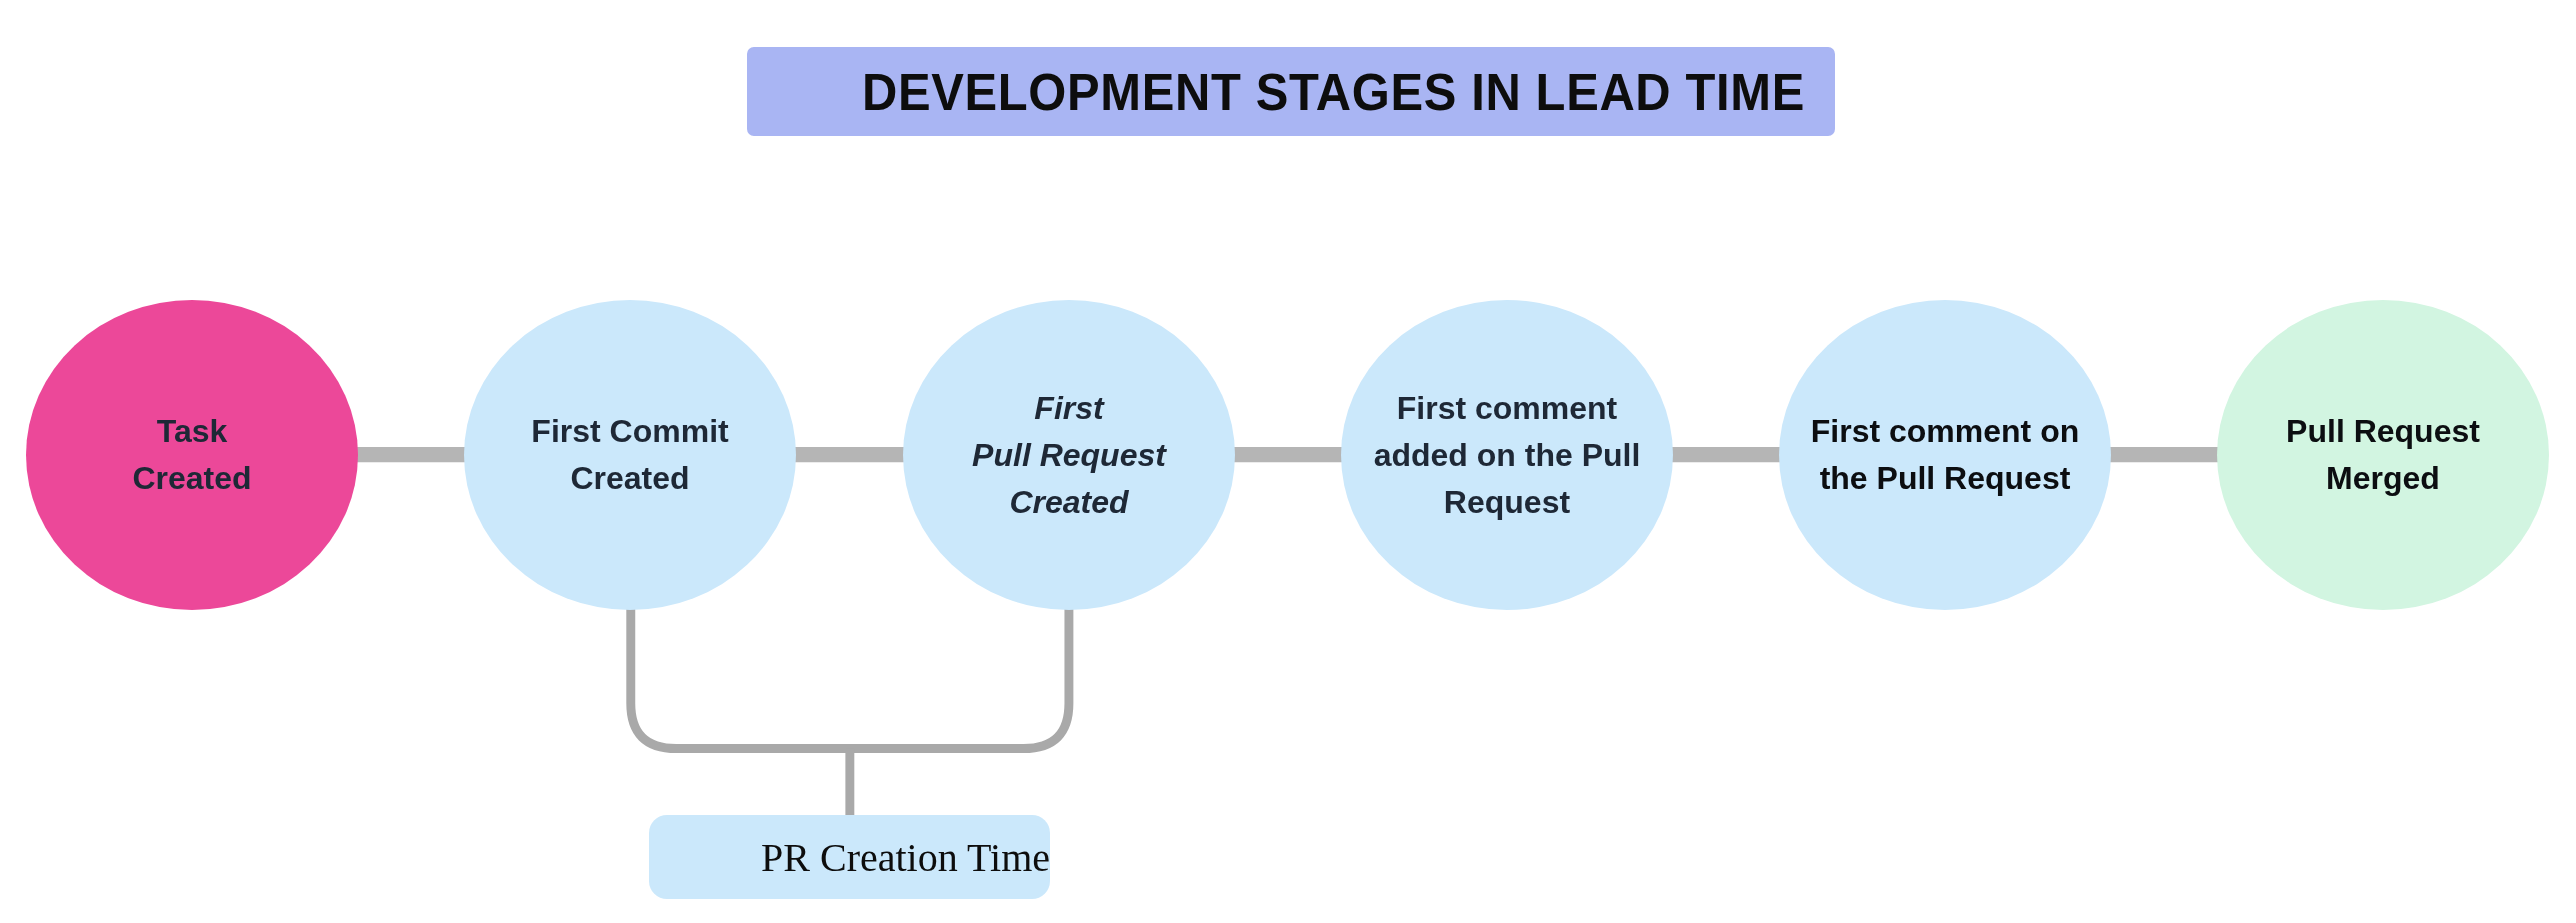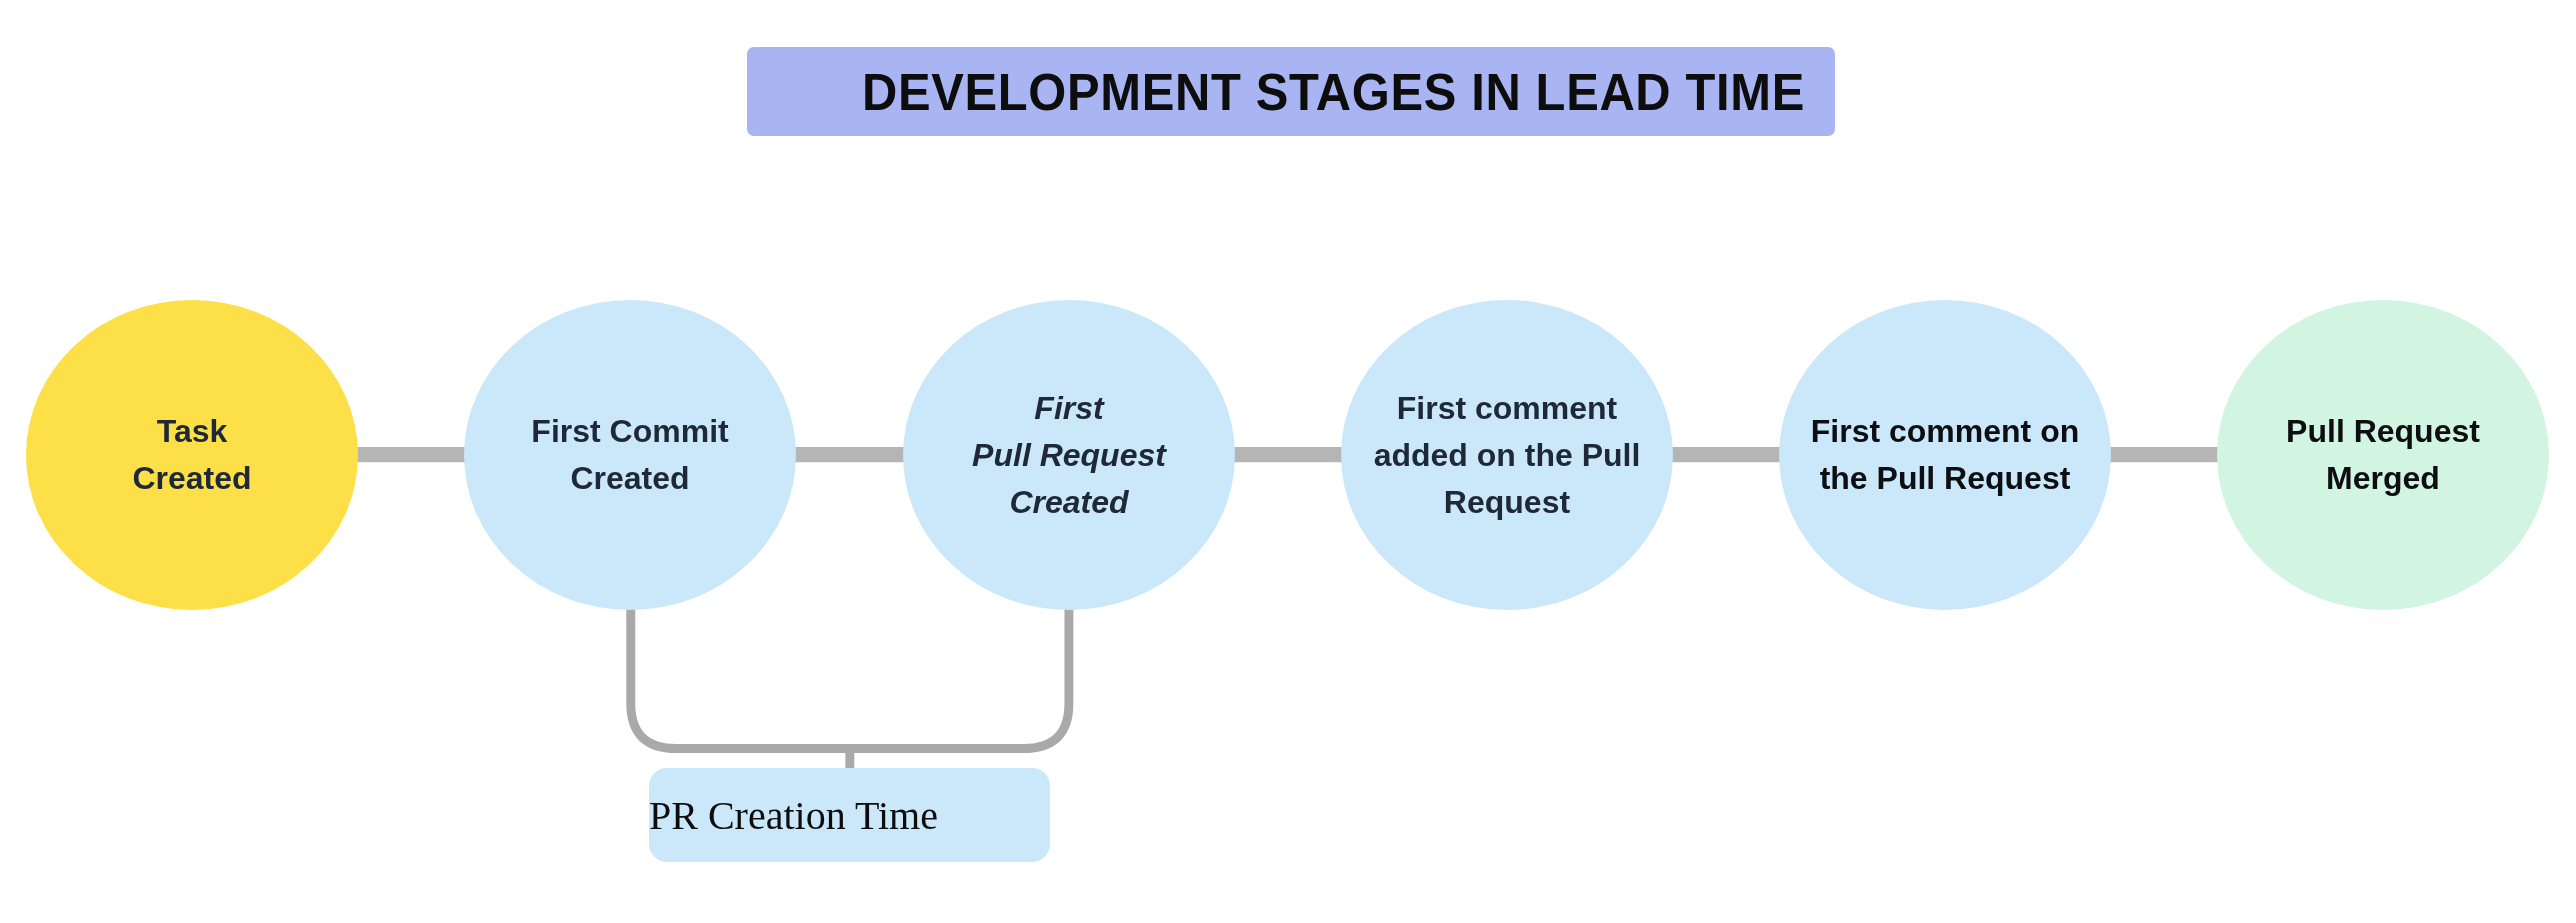--- a/index.html
+++ b/index.html
@@ -40,21 +40,21 @@
 
   
   .stage {
     position: absolute;
     width: 332px; height: 310px;
     border-radius: 50%;
     z-index: 2;
     display: flex; align-items: center; justify-content: center;
     text-align: center;
   }
-  .stage-pink  { background: #fde047; }
+  .stage-pink  { background: #ec4899; }
   .stage-blue  { background: #cbe8fb; }
   .stage-green { background: #d2f5e1; }
 
   .stage-label {
     font-size: 32px;
     font-weight: 700;
     line-height: 47px;
     white-space: pre-line;
     padding: 0 16.5px;
   }
@@ -64,26 +64,26 @@
   .stage-1 { left: 26px;   top: 300px; }
   .stage-2 { left: 464px;  top: 300px; }
   .stage-3 { left: 903px; top: 300px; font-style: italic; }
   .stage-4 { left: 1341px; top: 300px; }
   .stage-5 { left: 1779px; top: 300px; }
   .stage-6 { left: 2217px; top: 300px; }
 
   
   .pr-box {
     position: absolute;
-    left: 649px; top: 768px;
-    width: 401px; height: 94px;
+    left: 649px; top: 815px;
+    width: 401px; height: 84px;
     background: #cbe8fb;
     border-radius: 18px;
     z-index: 2;
-    display: flex; align-items: center; justify-content: flex-start;
+    display: flex; align-items: center; justify-content: flex-end;
   }
   .pr-box-label {
     font-family: cursive;
     font-size: 40px;
     color: #0d0d0d;
     white-space: nowrap;
   }
 </style>
 </head>
 <body>

